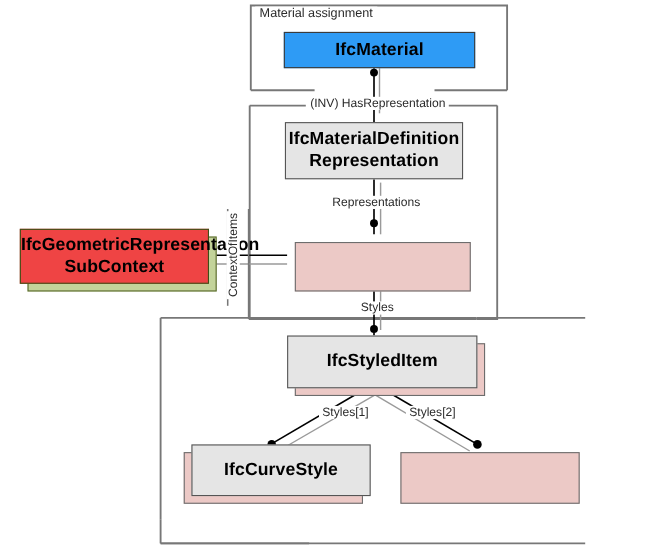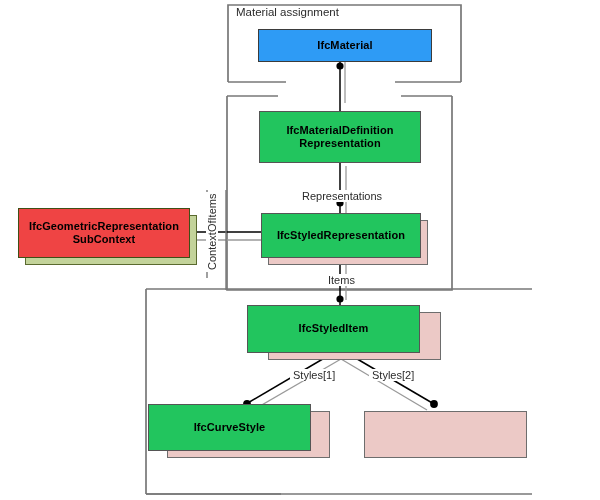--- a/index.html
+++ b/index.html
@@ -24,29 +24,29 @@
   }
   
   .node {
     position: absolute;
     box-sizing: border-box;
     display: flex;
     align-items: center;
     justify-content: center;
     text-align: center;
     font-weight: bold;
-    font-size: 11px;
+    font-size: 16px;
     color: #000000;
     line-height: 1.22;
     letter-spacing: 0.1px;
     z-index: 6;
   }
   .node .lbl { display: block; width: 100%; padding: 0 4px; }
   .node.blue  { background: #2e9bf5; border: 1.6px solid #3b3b3b; }
-  .node.red   { background: #22c55e; border: 1.6px solid #555555; }
+  .node.red   { background: #e5e5e5; border: 1.6px solid #555555; }
   .node.green { background: #ef4444; border: 1.6px solid #3f4f16; }
 
   
   .stack {
     position: absolute;
     box-sizing: border-box;
     z-index: 4;
   }
   .stack.red   { background: #ecc9c6; border: 1.3px solid #6d6d6d; }
   .stack.green { background: #c3d39a; border: 1.3px solid #5a6a2f; }
@@ -180,44 +180,42 @@
   <div class="stack red" style="left:364px; top:411px; width:163px; height:47px;"></div>
 
   <div class="node blue" style="left:258px; top:29px; width:174px; height:33px;">
     <span class="lbl">IfcMaterial</span>
   </div>
 
   <div class="node red" style="left:259px; top:111px; width:162px; height:52px;">
     <span class="lbl">IfcMaterialDefinition<br>Representation</span>
   </div>
 
-  <div class="node red" style="left:261px; top:213px; width:160px; height:45px;">
-    <span class="lbl">IfcStyledRepresentation</span>
-  </div>
 
   <div class="node green" style="left:18px; top:208px; width:172px; height:50px;">
     <span class="lbl">IfcGeometricRepresentation<br>SubContext</span>
   </div>
 
-  <div class="node red" style="left:247px; top:305px; width:173px; height:48px;">
+  <div class="node red" style="left:261px; top:305px; width:173px; height:48px;">
     <span class="lbl">IfcStyledItem</span>
   </div>
 
-  <div class="node red" style="left:148px; top:404px; width:163px; height:47px;">
+  <div class="node red" style="left:174px; top:404px; width:163px; height:47px;">
     <span class="lbl">IfcCurveStyle</span>
   </div>
 
 
 
-
-  <div class="rel" style="left:299px; top:190px;text-align:right;">Representations</div>
+  <div class="rel" style="left:279px; top:88px;">(INV) HasRepresentation</div>
+
+  <div class="rel" style="left:299px; top:178px;text-align:right;">Representations</div>
 
   <div class="rel vert" style="left:206px; top:272px;">ContextOfItems</div>
 
-  <div class="rel" style="left:325px; top:274px;">Items</div>
+  <div class="rel" style="left:325px; top:274px;">Styles</div>
 
   <div class="rel" style="left:266px; top:369px;margin-left:24px;">Styles[1]</div>
 
   <div class="rel" style="left:369px; top:369px;">Styles[2]</div>
 
   <div class="ellipsis" style="left:538px; top:439px;">
     <i></i>
     <i></i>
     <i></i>
   </div>

